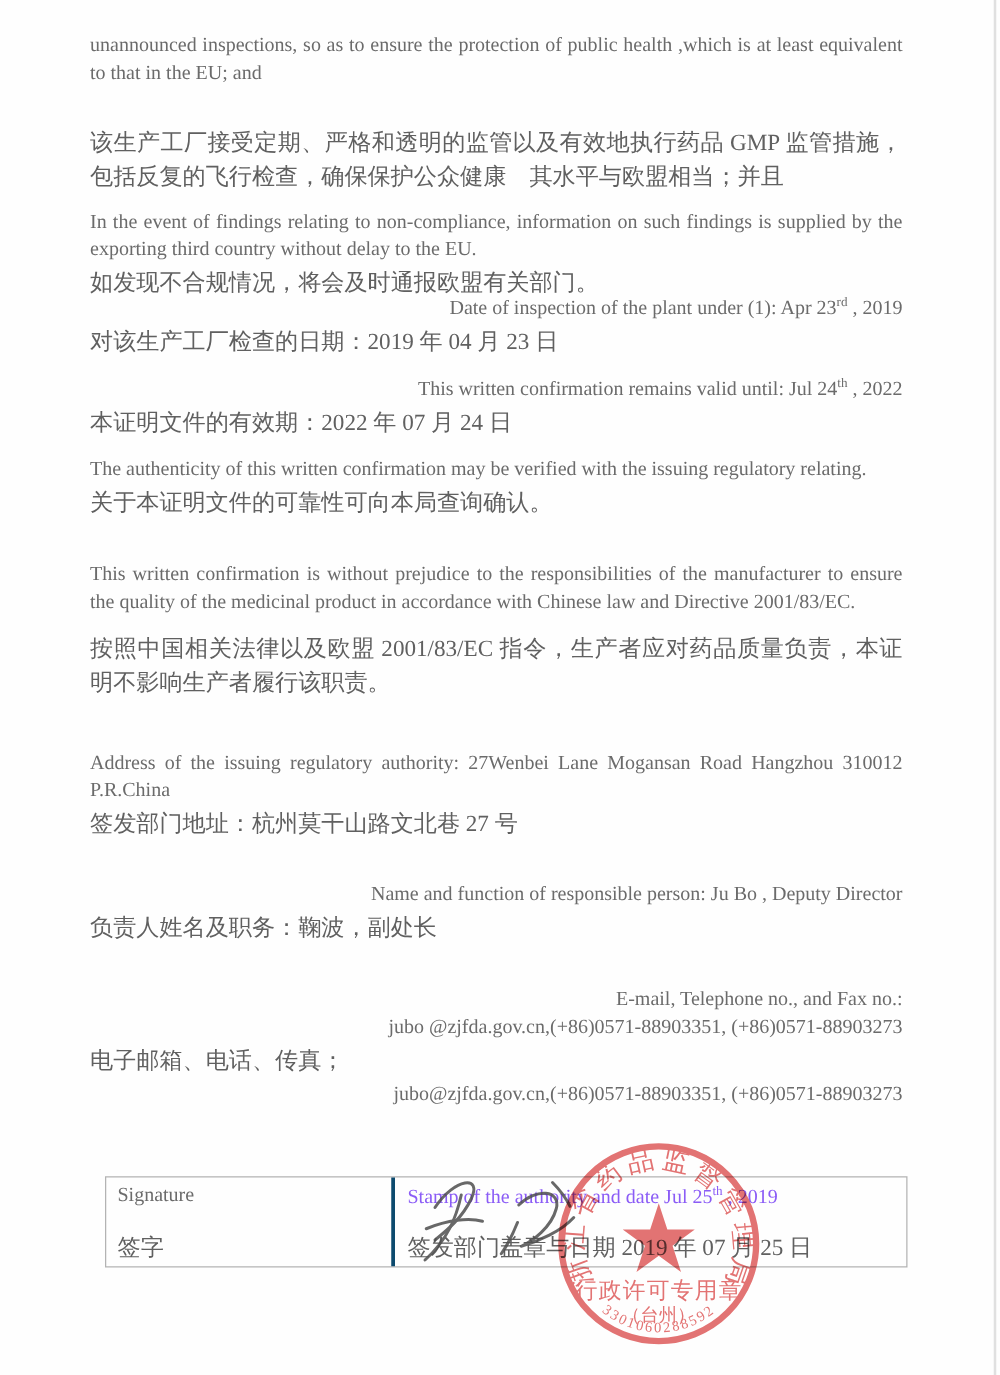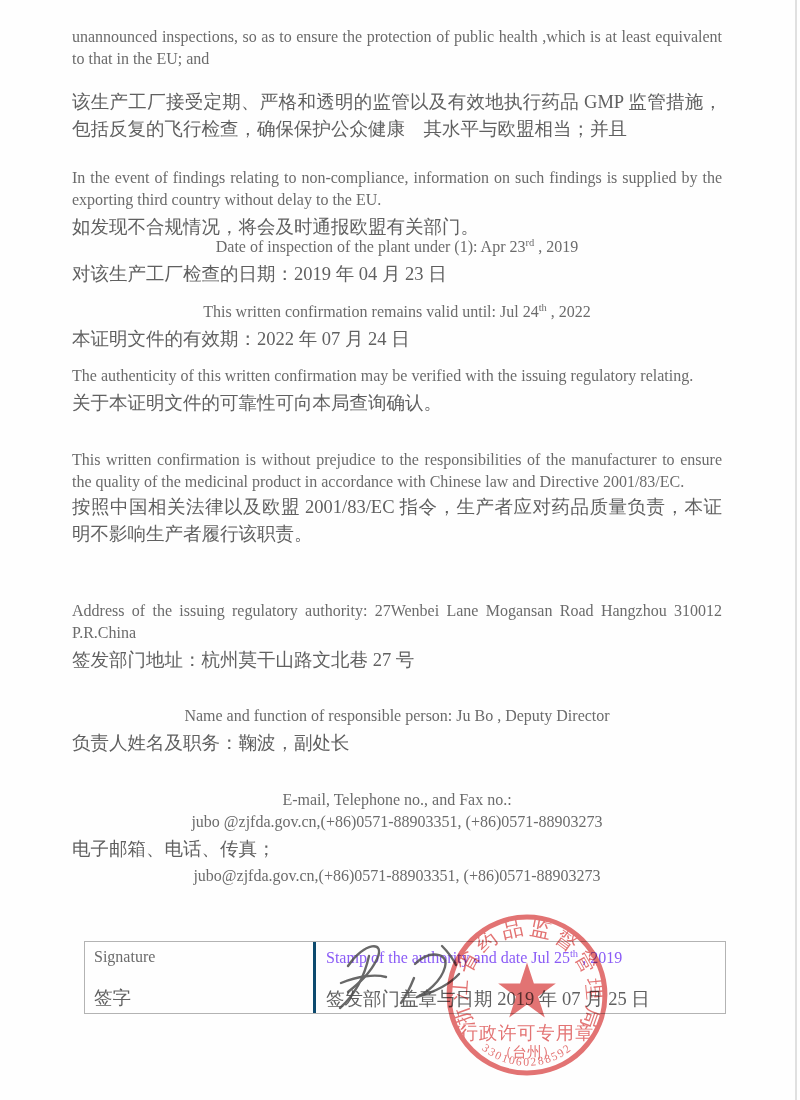--- a/index.html
+++ b/index.html
@@ -12,22 +12,22 @@
     position: relative;
     overflow: hidden;
   }
   .page { position: absolute; inset: 0; background: #fefefe; padding-left: 36px; }
   .scan-edge {
     position: absolute; right: 3px; top: 0; bottom: 0; width: 2px;
     background: #d8d8d8; opacity: .8;
   }
   .block { position: absolute; left: 72px; width: 650px; }
   .en { font-size: 16px; line-height: 22px; text-align: justify; color: #6b6b6b; }
-  .en-line { font-size: 16px; line-height: 22px; text-align: center; color: #6b6b6b; }
-  .zh { font-size: 18.5px; line-height: 27px; text-align: justify; color: #606060; margin-top: 1px; }
+  .en-line { font-size: 16px; line-height: 22px; text-align: right; color: #6b6b6b; }
+  .zh { font-size: 18.5px; line-height: 27px; text-align: justify; color: #606060; margin-top: 14px; }
   .zh-line { font-size: 18.5px; line-height: 27px; text-align: left; color: #606060; margin-top: 3px; }
   sup { font-size: 10.5px; vertical-align: super; line-height: 0; }
 
   
   .sig-table {
     position: absolute; left: 84px; top: 941px; width: 642px; height: 73px;
     border: 1px solid #b3b3b3; display: flex; background: transparent; z-index: 1;
   }
   .cell-left {
     width: 231px; border-right: 3px solid #0c4a6e; position: relative;

